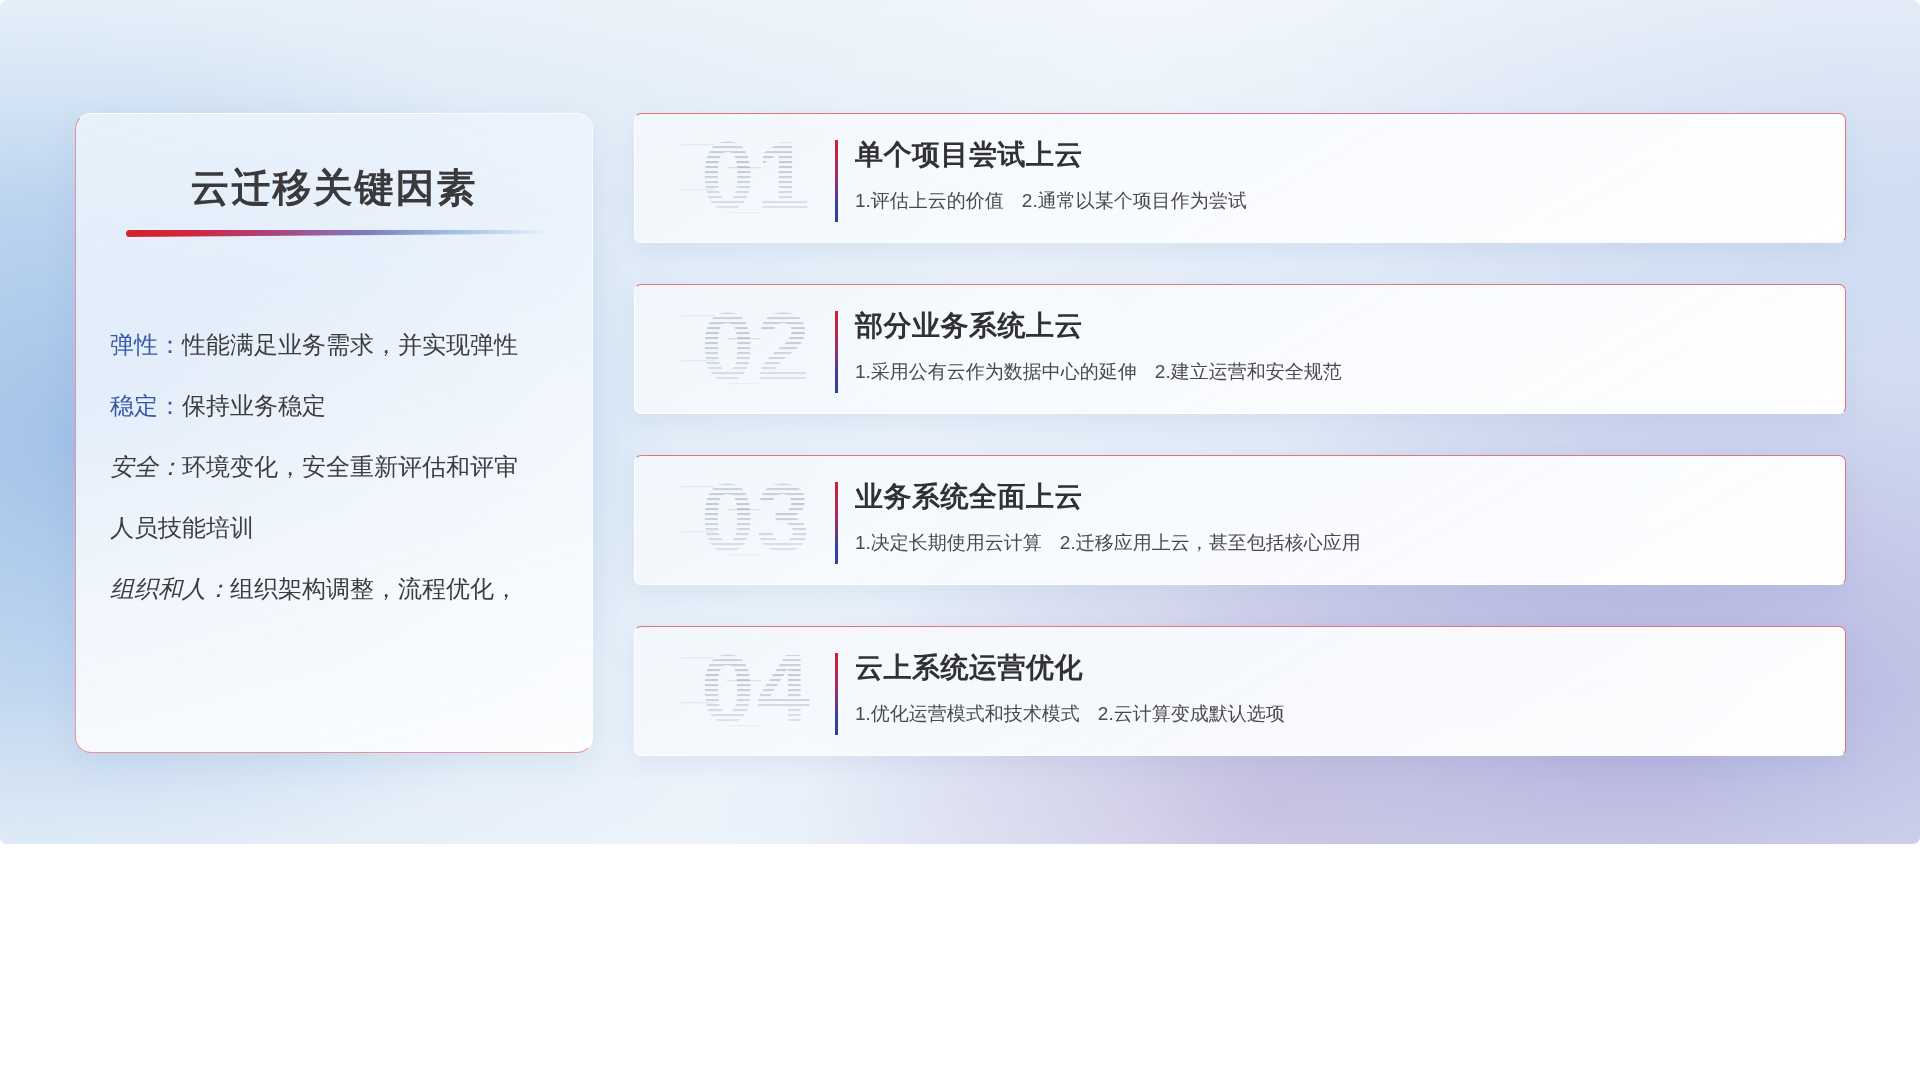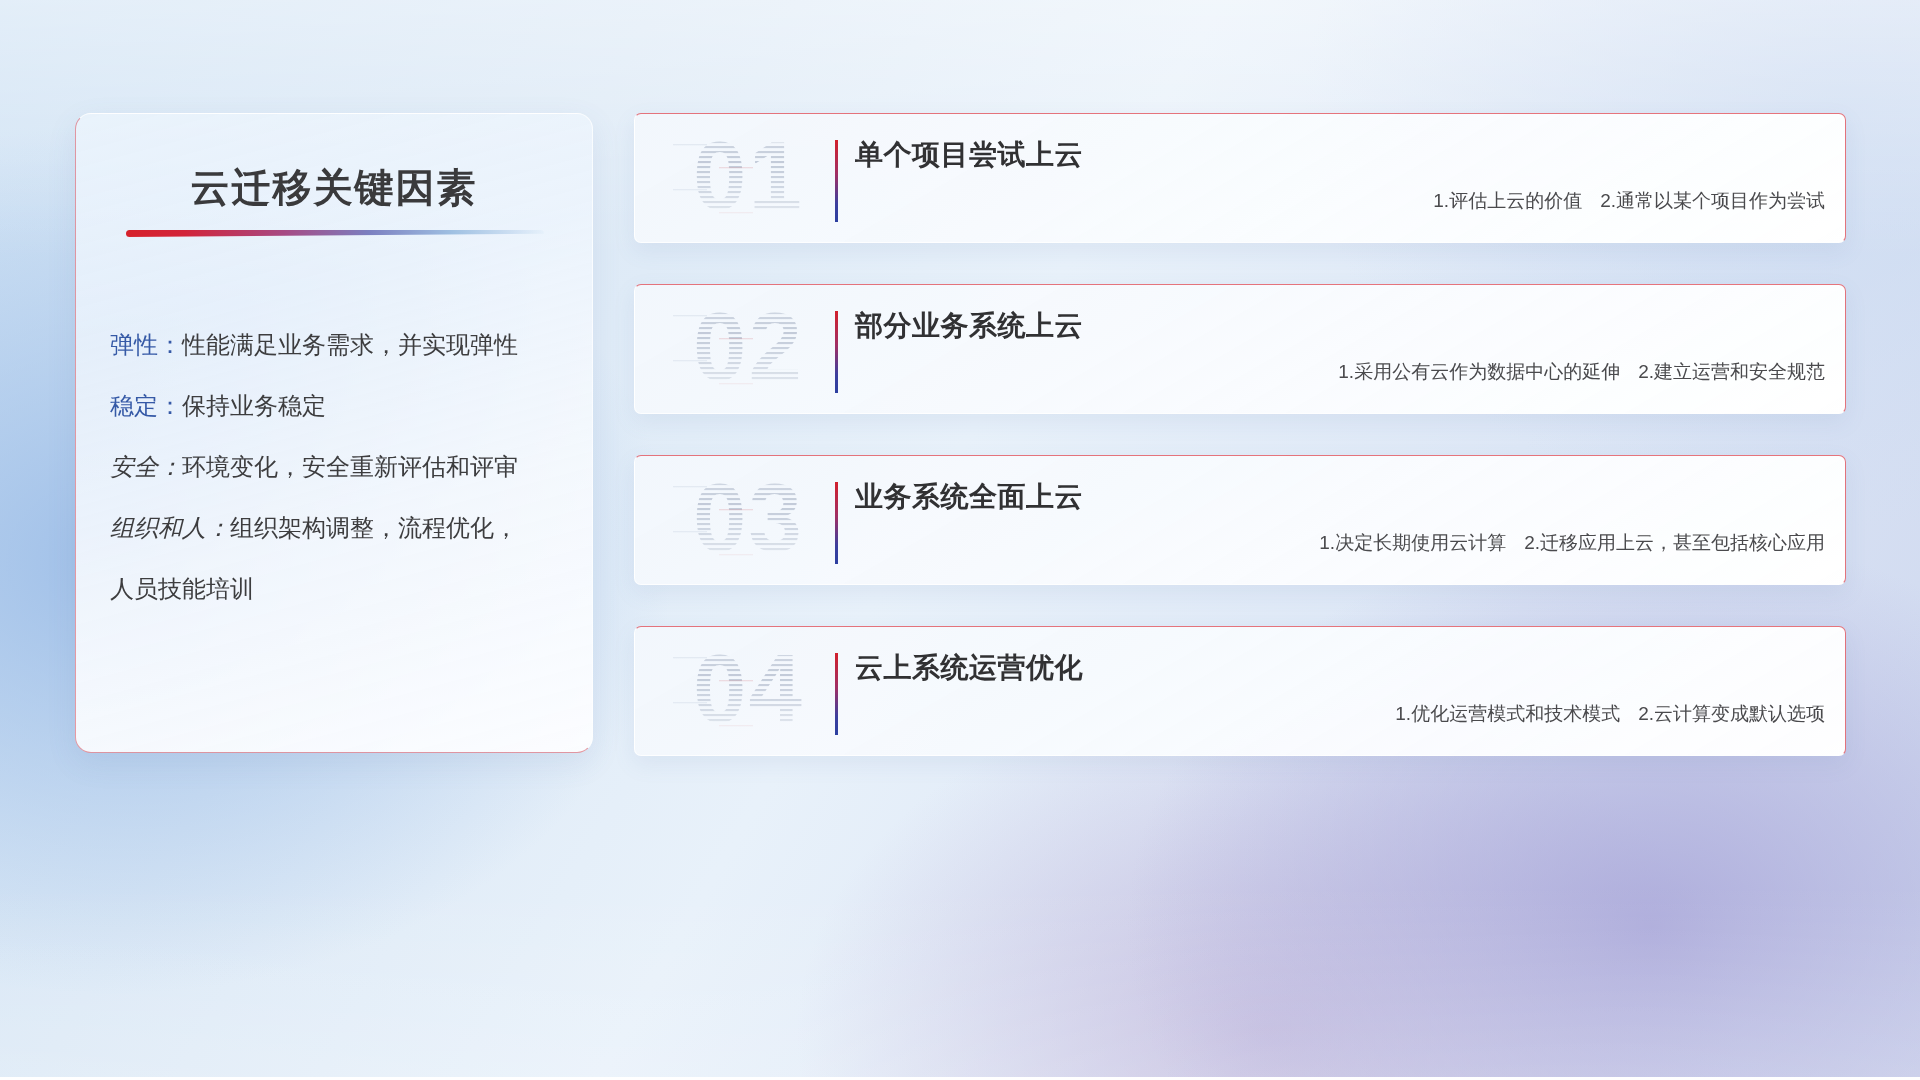--- a/index.html
+++ b/index.html
@@ -7,27 +7,28 @@
   html, body {
     width: 1920px;
     height: 1080px;
     overflow: hidden;
     font-family: "Liberation Sans", "DejaVu Sans", sans-serif;
   }
 
   #stage {
     position: relative;
     width: 1920px;
-    height: 1077px;
+    height: 844px;
     background:
       radial-gradient(ellipse 900px 700px at 6% 52%, rgba(150,185,230,0.85) 0%, rgba(150,185,230,0) 62%),
       radial-gradient(ellipse 820px 620px at 86% 86%, rgba(168,165,216,0.85) 0%, rgba(168,165,216,0) 64%),
       radial-gradient(ellipse 760px 560px at 66% 96%, rgba(186,172,214,0.7) 0%, rgba(186,172,214,0) 62%),
       radial-gradient(ellipse 900px 700px at 96% 10%, rgba(205,220,242,0.9) 0%, rgba(205,220,242,0) 60%),
       linear-gradient(120deg, #cfe2f4 0%, #dce9f6 26%, #e8f1fa 48%, #dde7f6 70%, #cdd6ee 100%);
+    border-radius: 7px;
   }
 
   
   #stage::before {
     content: "";
     position: absolute;
     inset: 0;
     background:
       linear-gradient(180deg, rgba(255,255,255,0.42) 0%, rgba(255,255,255,0) 24%),
       linear-gradient(0deg, rgba(255,255,255,0.18) 0%, rgba(255,255,255,0) 18%);
@@ -116,21 +117,21 @@
     border: 1px solid rgba(255,255,255,0.8);
     border-top: 1.4px solid rgba(222,70,80,0.75);
     border-right: 1.4px solid rgba(222,70,80,0.75);
     box-shadow: 0 8px 22px rgba(95,125,175,0.10);
     overflow: hidden;
   }
   .card:last-child { margin-bottom: 0; padding-left: 6px; }
 
   .card-number {
     position: absolute;
-    left: 26px;
+    left: 34px;
     top: 50%;
     transform: translateY(-50%);
     width: 175px;
     height: 104px;
   }
   .card-number svg { display: block; width: 100%; height: 100%; }
 
   .card-divider {
     position: absolute;
     left: 200px;
@@ -153,21 +154,20 @@
     letter-spacing: 0.5px;
     line-height: 38px;
     white-space: nowrap;
   }
   .card-subtitle {
     margin-top: 14px;
     font-size: 19px;
     color: #4a4a4d;
     line-height: 26px;
     white-space: nowrap;
-    text-align: right;
   }
   .sub-gap { display: inline-block; width: 18px; }
 </style>
 </head>
 <body>
 
 <div id="stage">
 
   <div class="left-panel">
     <div class="left-panel-inner">
@@ -179,24 +179,24 @@
         <div class="factor-row">
           <span class="factor-label">弹性：</span><span class="factor-text">性能满足业务需求，并实现弹性</span>
         </div>
         <div class="factor-row">
           <span class="factor-label">稳定：</span><span class="factor-text">保持业务稳定</span>
         </div>
         <div class="factor-row">
           <span class="factor-label plain">安全：</span><span class="factor-text">环境变化，安全重新评估和评审</span>
         </div>
         <div class="factor-row">
+          <span class="factor-text">人员技能培训</span>
+        </div>
+        <div class="factor-row">
           <span class="factor-label plain">组织和人：</span><span class="factor-text">组织架构调整，流程优化，</span>
-        </div>
-        <div class="factor-row">
-          <span class="factor-text">人员技能培训</span>
         </div>
       </div>
     </div>
   </div>
 
   <div class="cards">
 
     <div class="card">
       <div class="card-number">
           <svg viewBox="0 0 175 104">

